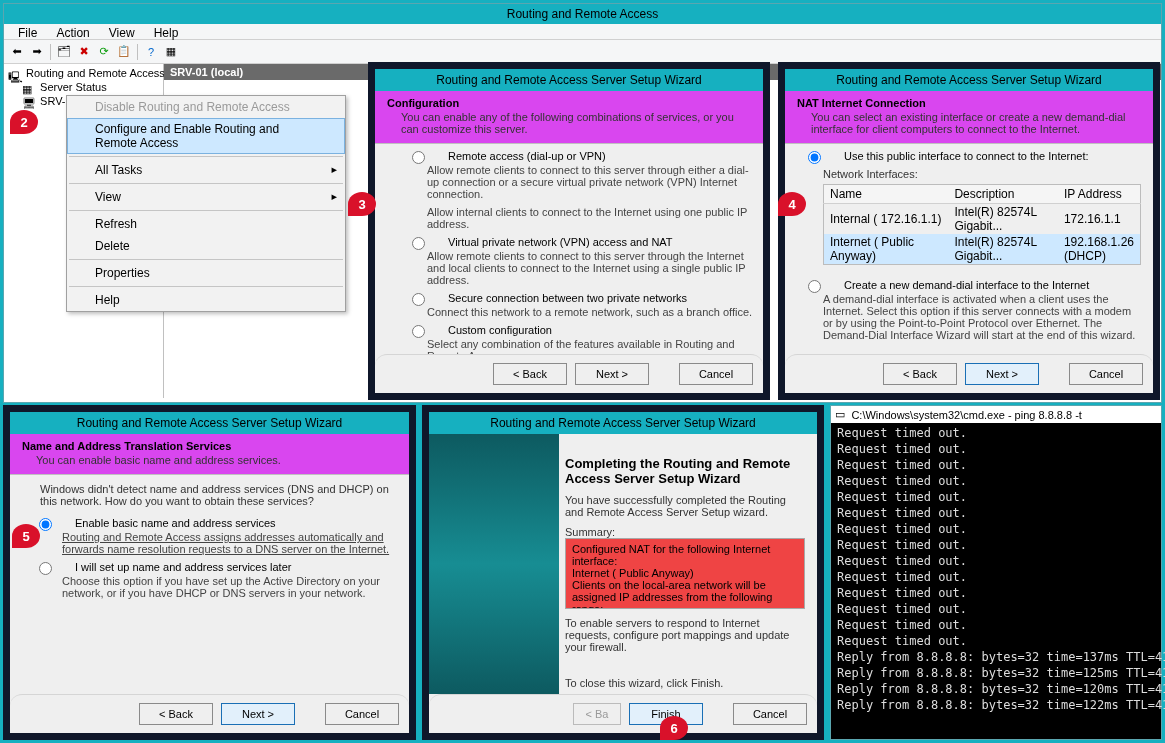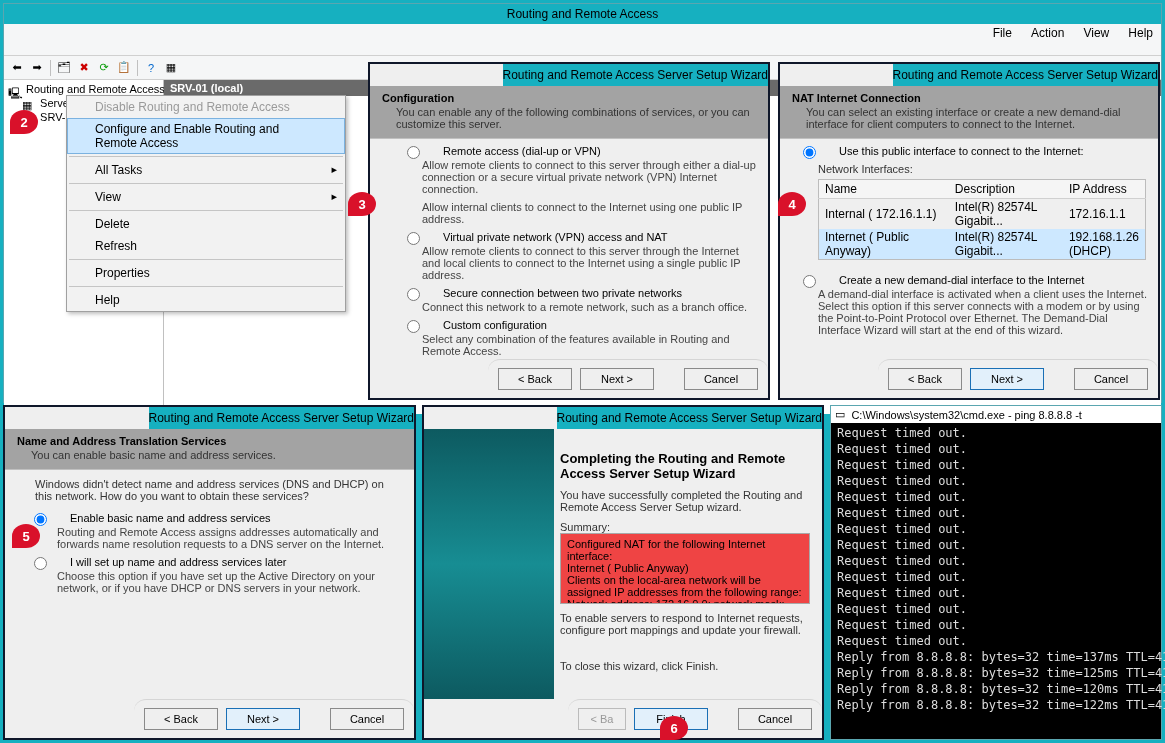--- a/index.html
+++ b/index.html
@@ -25,25 +25,24 @@
   }
   .main-titlebar {
     height: 20px;
     background: #16b0c0;
     color: #000;
     text-align: center;
     font-size: 12px;
     line-height: 20px;
   }
   .menubar {
-    height: 32px;
+    height: 16px;
     background: #f5f6f7;
     border-bottom: 1px solid #d0d0d0;
     padding-left: 6px;
-    text-align: right;
   }
   .menubar span {
     display: inline-block;
     padding: 2px 8px;
     font-size: 12px;
     cursor: default;
   }
   .toolbar {
     height: 24px;
     background: #f5f6f7;
@@ -112,42 +111,41 @@
   .context-menu .mi.disabled { color:#9a9a9a; }
   .context-menu .mi.hasarrow::after{
     content:"▸"; position:absolute; right:8px; top:4px; font-size:11px;
   }
   .context-menu hr{ border:none; border-top:1px solid #c5c5c5; margin:2px 2px;}
 
   
   .panel {
     position: absolute;
     background: #efefef;
-    border: 2px solid #0f172a;
+    border: 7px solid #0f172a;
     display: flex;
     flex-direction: column;
-    align-items: flex-end;
   }
   .panel-titlebar{
     height:22px;
     background:#16b0c0;
     color:#000;
     text-align:center;
     font-size:12px;
     line-height:22px;
   }
   .panel-body{
     flex:1;
     background:#efefef;
     padding:6px 10px 4px 10px;
     overflow:hidden;
     position:relative;
   }
   .header-block{
-    background:#a3a3a3;
+    background:#d946ef;
     margin:-6px -10px 6px -10px;
     padding:6px 12px 8px 12px;
     border-bottom:1px solid #c0c0c0;
   }
   .header-block b{font-size:11px;}
   .header-sub{ font-size:11px; color:#333; padding-left:14px; padding-top:2px;}
   .option{
     display:flex; gap:20px; margin:4px 0 0 22px; align-items:flex-start;
   }
   .option input[type=radio]{margin-top:1px;}
@@ -300,22 +298,22 @@
 </div>
 
 <div class="context-menu">
   <div class="mi disabled">Disable Routing and Remote Access</div>
   <div class="mi hover">Configure and Enable Routing and Remote Access</div>
   <hr>
   <div class="mi hasarrow">All Tasks</div>
   <hr>
   <div class="mi hasarrow">View</div>
   <hr>
+  <div class="mi">Refresh</div>
   <div class="mi">Delete</div>
-  <div class="mi">Refresh</div>
   <hr>
   <div class="mi">Properties</div>
   <hr>
   <div class="mi">Help</div>
 </div>
 
 <div id="wiz3" class="panel">
   <div class="panel-titlebar">Routing and Remote Access Server Setup Wizard</div>
   <div class="panel-body">
     <div class="header-block">
@@ -411,21 +409,21 @@
       <b>Name and Address Translation Services</b>
       <div class="header-sub" style="padding-left:14px;">You can enable basic name and address services.</div>
     </div>
 
     <div class="small-note" style="margin:8px 6px 10px 20px;">Windows didn't detect name and address services (DNS and DHCP) on this network. How do you want to obtain these services?</div>
 
     <div class="option" style="margin-left:14px;">
         <input type="radio" checked="" style="">
       <span class="opt-label">Enable basic name and address services</span>
       </div>
-    <div class="opt-desc" style="">Routing and Remote Access assigns addresses automatically and forwards name resolution requests to a DNS server on the Internet.</div>
+    <div class="opt-desc" style="text-decoration:underline;">Routing and Remote Access assigns addresses automatically and forwards name resolution requests to a DNS server on the Internet.</div>
 
     <div class="option" style="margin-left:14px;">
         <input type="radio" style="">
       <span class="opt-label">I will set up name and address services later</span>
       </div>
     <div class="opt-desc" style="">Choose this option if you have set up the Active Directory on your network, or if you have DHCP or DNS servers in your network.</div>
   </div>
   <div class="button-row">
     <div class="btn">&lt; Back</div>
     <div class="btn primary">Next &gt;</div>

